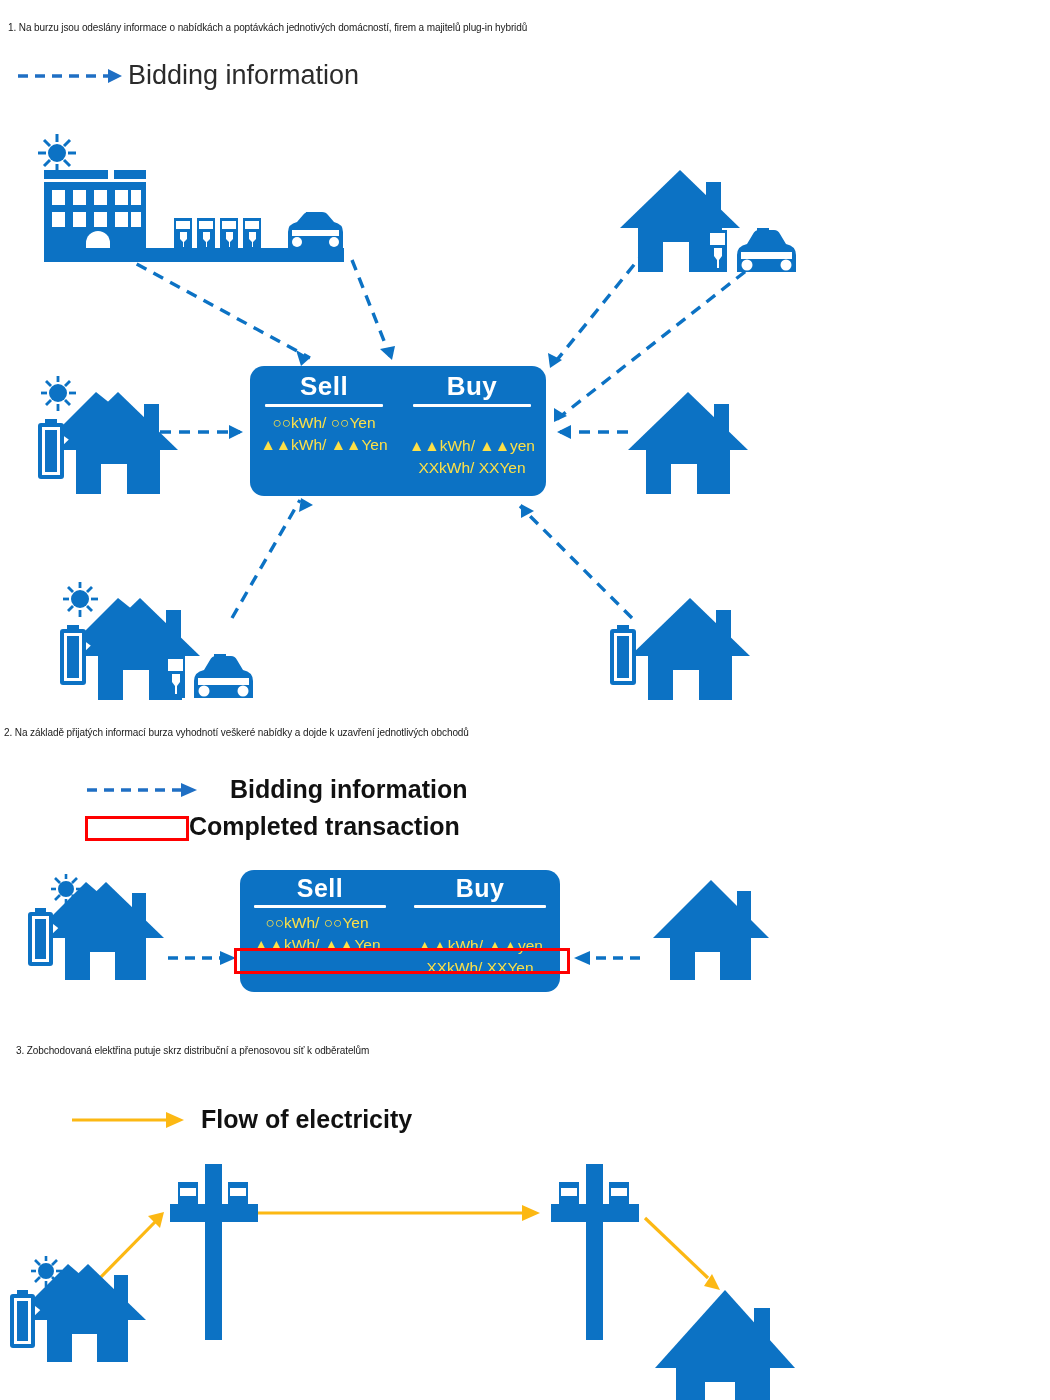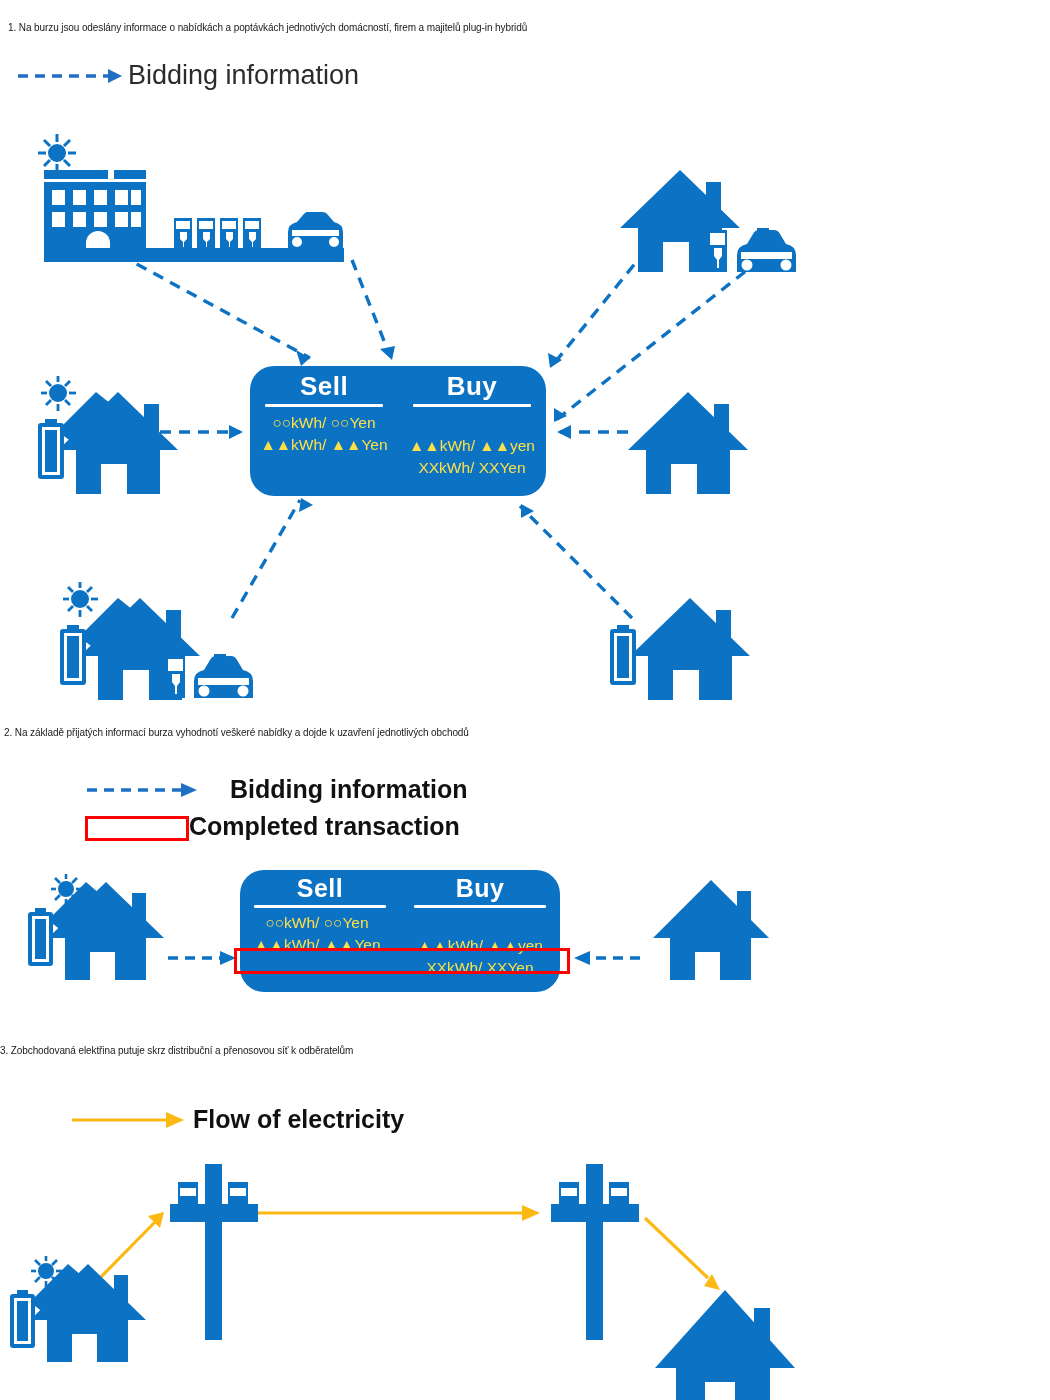--- a/index.html
+++ b/index.html
@@ -40,21 +40,21 @@
   .legend-swatch-red{
     width:104px;height:25px;
     border:3px solid #ff0000;
     background:#ffffff;
     box-sizing:border-box;
   }
 
   
   .board{
     background:#0c72c4;
-    border-radius:24px;
+    border-radius:14px;
     box-sizing:border-box;
   }
   .board .cols{display:flex;width:100%;height:100%;}
   .board .col{flex:1;display:flex;flex-direction:column;align-items:center;}
   .board .col-head{
     color:#ffffff;font-weight:bold;
     letter-spacing:0.5px;
   }
   .board .rule{
     background:#ffffff;height:3px;border-radius:1px;
@@ -359,28 +359,28 @@
       <div class="col-head" style="font-size:25px;margin-top:4px;">Buy</div>
       <div class="rule" style="width:132px;margin-top:2px;"></div>
       <div class="line" style="font-size:15.5px;margin-top:29px;">▲▲kWh/ ▲▲yen</div>
       <div class="line" style="font-size:15.5px;margin-top:4px;">XXkWh/ XXYen</div>
     </div>
   </div>
 </div>
 
 <div class="abs redbox" style="left:234px;top:948px;width:336px;height:26px;"></div>
 
-<div class="abs step-text" style="left:0;top:1045px;">3. Zobchodovaná elektřina putuje skrz distribuční a přenosovou síť k odběratelům</div>
+<div class="abs step-text" style="left:16px;top:1045px;">3. Zobchodovaná elektřina putuje skrz distribuční a přenosovou síť k odběratelům</div>
 
 <div class="abs legend-row" style="left:70px;top:1105px;">
   <svg width="115" height="28" viewBox="0 0 115 28">
     <line x1="2" y1="14" x2="96" y2="14" stroke="#fcb813" stroke-width="3.2"></line>
     <polygon points="96,6 114,14 96,22" fill="#fcb813"></polygon>
   </svg>
-  <span class="legend-label-bold" style="margin-left:8px;">Flow of electricity</span>
+  <span class="legend-label-bold" style="margin-left:16px;">Flow of electricity</span>
 </div>
 
 <svg class="abs" style="left:0px;top:1150px;" width="900" height="250" viewBox="0 0 900 250">
 
   <g>
     <line x1="98" y1="130" x2="155" y2="72" stroke="#fcb813" stroke-width="3.2"></line>
     <polygon points="164,62 148,66 160,78" fill="#fcb813"></polygon>
   </g>
   <g>
     <line x1="258" y1="63" x2="522" y2="63" stroke="#fcb813" stroke-width="3.2"></line>

